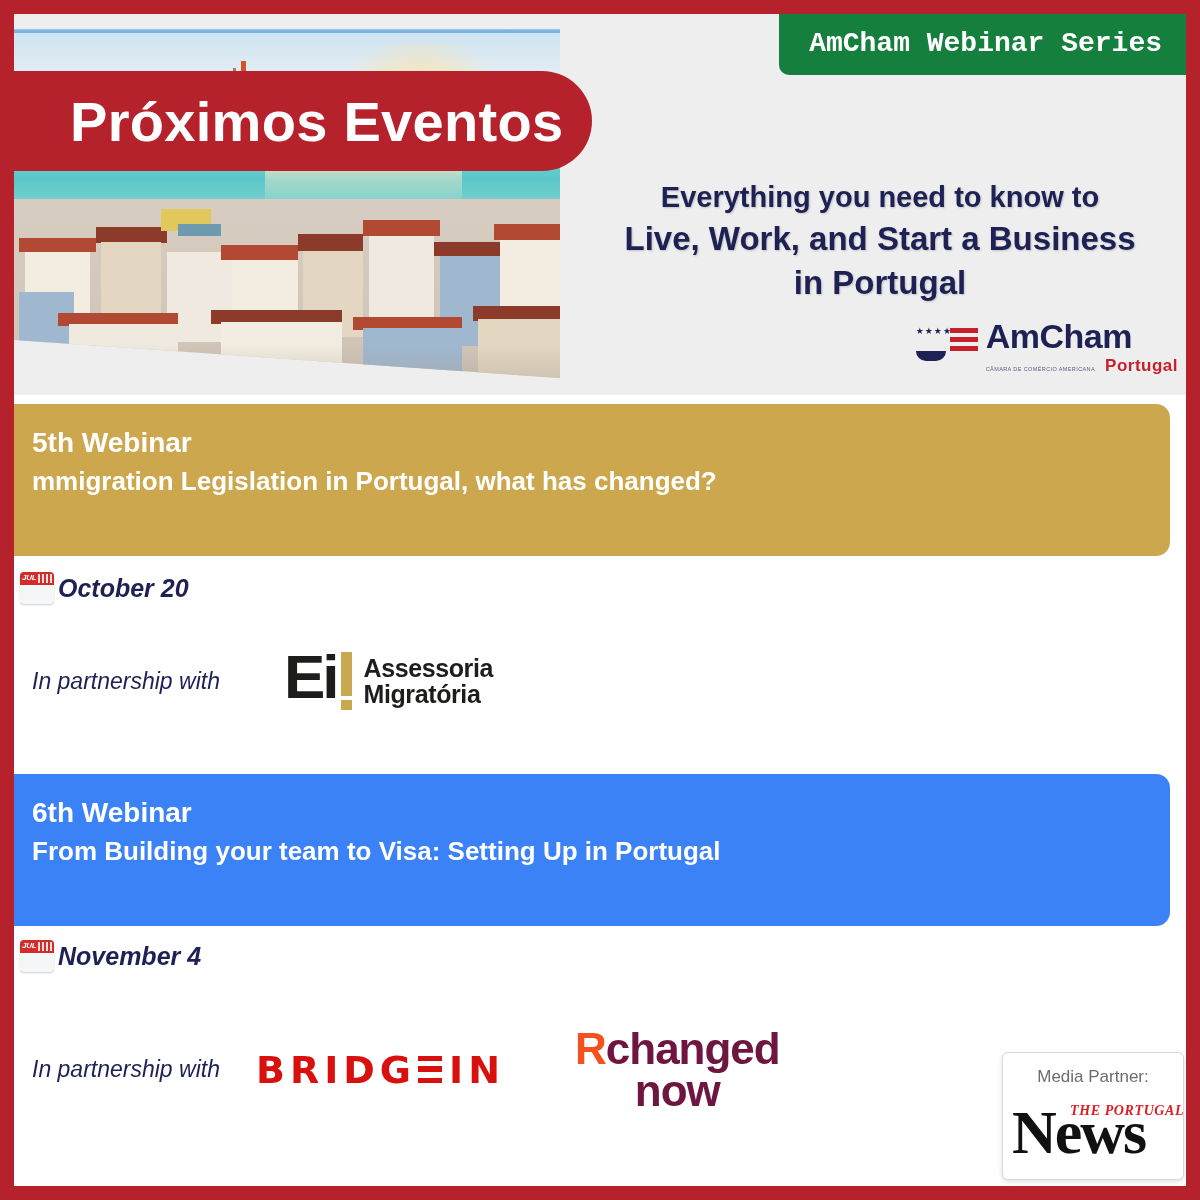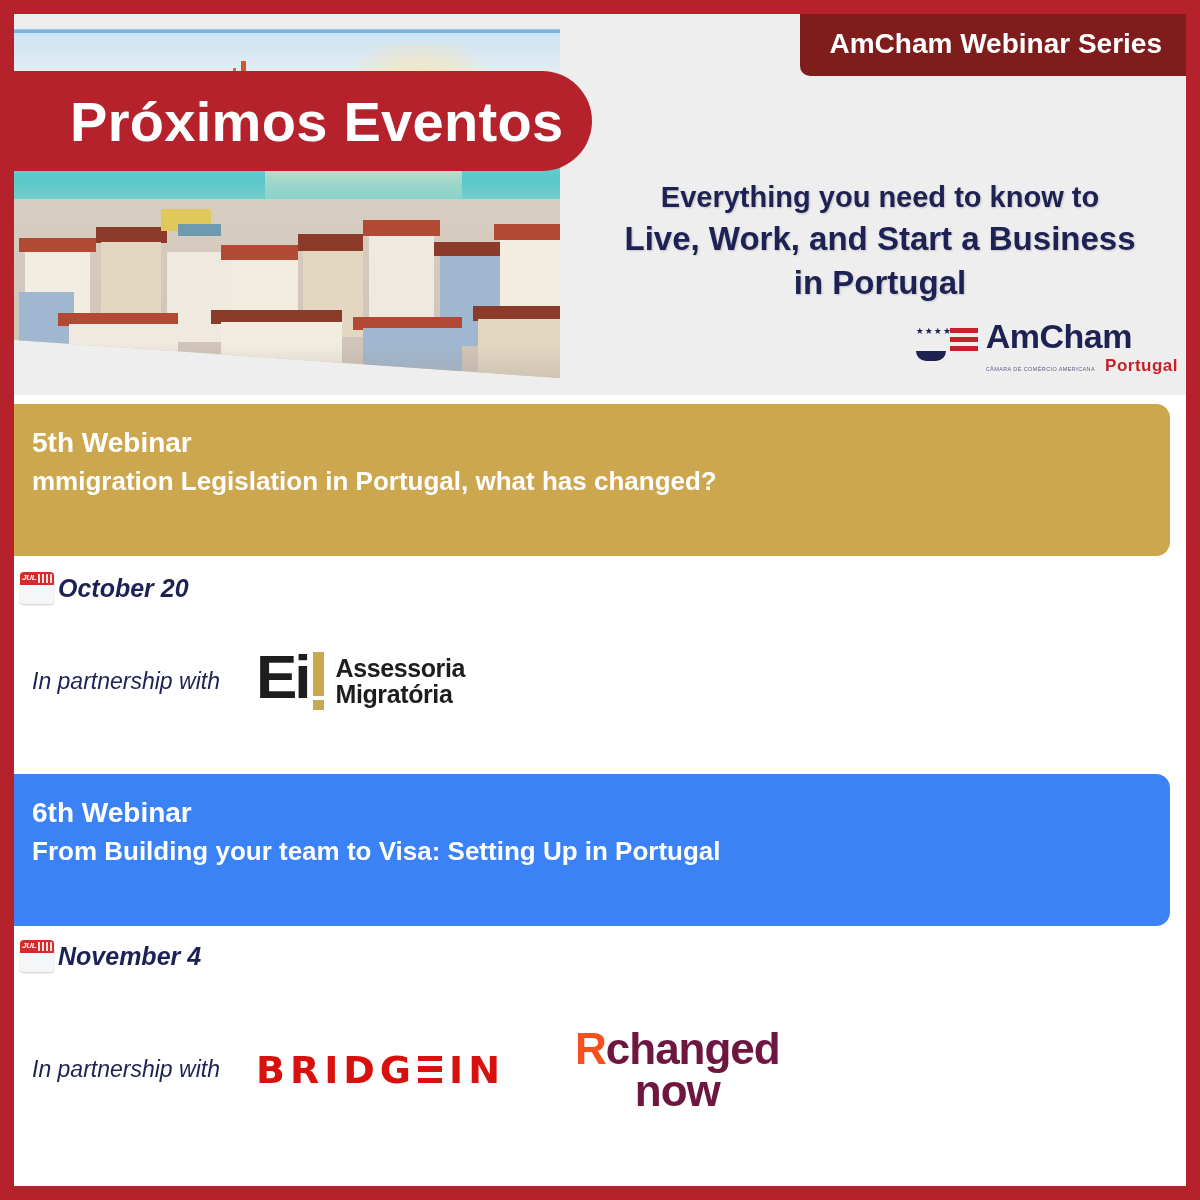--- a/index.html
+++ b/index.html
@@ -152,23 +152,24 @@
     letter-spacing: .3px;
     padding-left: 86px;
   }
 
   
   .series-badge {
     position: absolute;
     right: 0;
     top: 0;
     padding: 14px 24px 16px 30px;
-    background: #7f1d1d;
+    background: #15803d;
     border-radius: 0 0 0 10px;
     z-index: 14;
+    font-family: Liberation Mono, monospace;
   }
   .series-badge span {
     color: #ffffff;
     font-size: 28px;
     font-weight: bold;
     white-space: nowrap;
   }
 
   
   .headline {
@@ -306,21 +307,21 @@
     font-style: italic;
     color: #1d2154;
     white-space: nowrap;
   }
 
   
   .ei-logo {
     display: flex; align-items: center; margin-left: 36px;
   }
   .ei-mark {
-    display: flex; align-items: stretch; height: 58px;
+    display: flex; align-items: stretch; height: 58px; margin-left: 28px;
   }
   .ei-E {
     font-size: 62px; font-weight: bold; color: #1d1d1b; line-height: .82;
     letter-spacing: -3px; font-family: "Liberation Sans", sans-serif;
   }
   .ei-bangbar {
     width: 11px; margin-left: 4px;
     background: linear-gradient(180deg,#c9a94d 0 76%, transparent 76% 82%, #c9a94d 82% 100%);
   }
   .ei-words {
@@ -538,19 +539,26 @@
       <span>BRIDG</span>
       <span class="bi-e"></span>
       <span>IN</span>
     </div>
     <div class="relocate">
       <div class="rl1"><span class="r-orange">R</span><span>changed</span></div>
       <div class="rl2">now</div>
     </div>
   </div>
 
+  <div class="media-card">
+    <div class="mp-label">Media Partner:</div>
+    <div class="tpn-logo">
+      <div class="tpn-news">News</div>
+      <div class="tpn-the">THE PORTUGAL</div>
+    </div>
+  </div>
 
   <div class="frame-edge frame-top"></div>
   <div class="frame-edge frame-bottom"></div>
   <div class="frame-edge frame-left"></div>
   <div class="frame-edge frame-right"></div>
 
 </div>
 
 </body></html>

